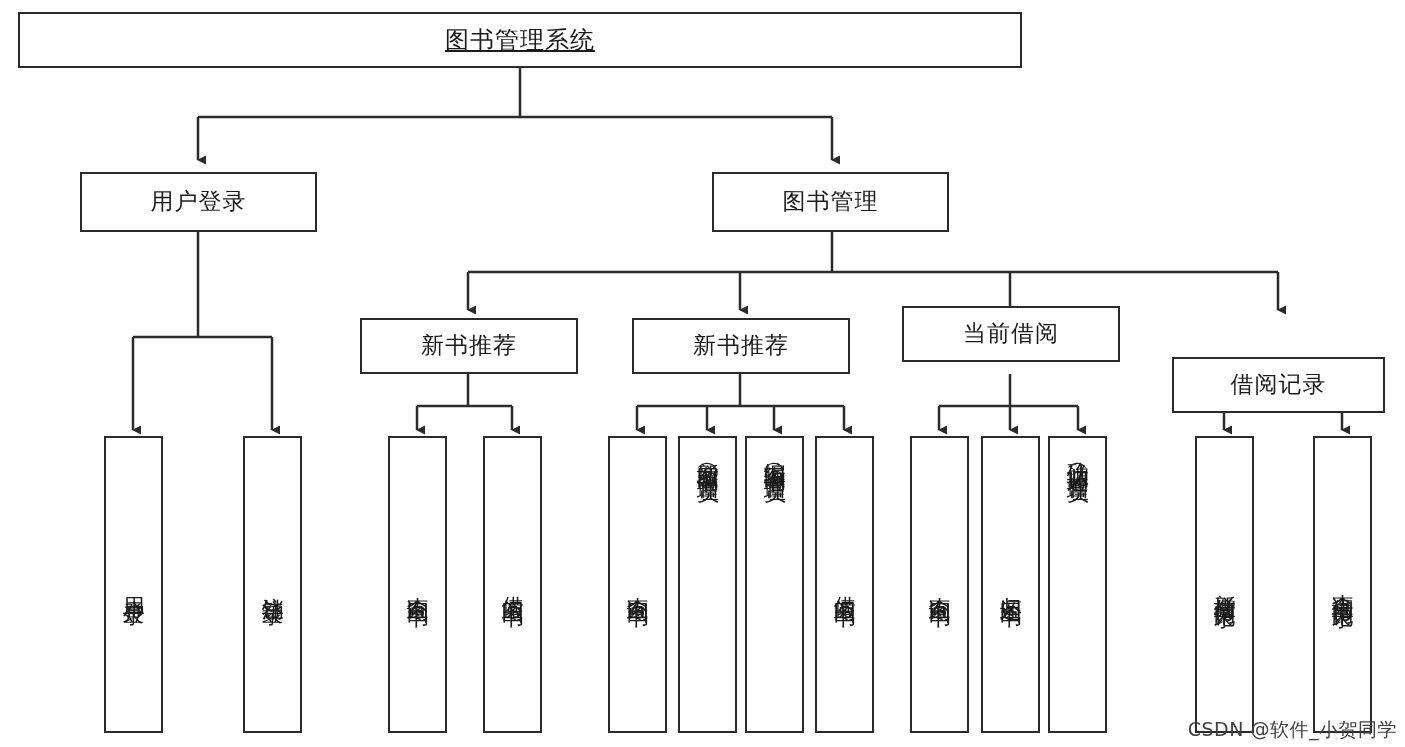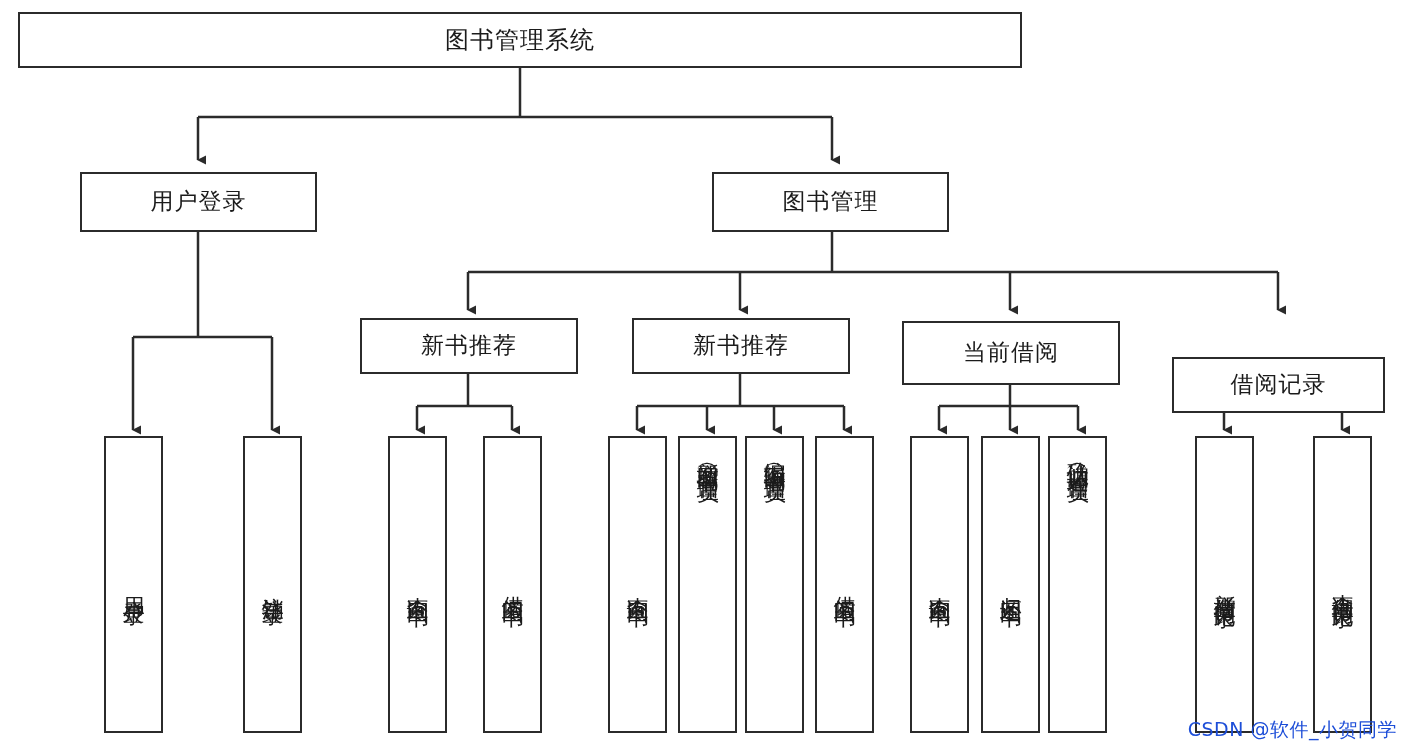--- a/index.html
+++ b/index.html
@@ -41,20 +41,21 @@
     line-height: 1.18;
     white-space: nowrap;
   }
   
   .node.h .label {
     font-size: 23px;
     letter-spacing: 1px;
   }
   #node-root .label {
     font-size: 24px;
+    text-decoration: underline;
   }
   
   .node.v {
     align-items: flex-start;
     justify-content: center;
     padding-top: 6px;
   }
   .node.v .label {
     writing-mode: vertical-rl;
     text-orientation: upright;
@@ -65,21 +66,21 @@
   }
   .node.v.mid {
     align-items: center;
     padding-top: 0;
   }
   #watermark {
     position: absolute;
     right: 8px;
     bottom: 4px;
     font-size: 19px;
-    color: #1d4ed8;
+    color: #404040;
     letter-spacing: 0.5px;
     white-space: nowrap;
     pointer-events: none;
   }
 </style>
 </head>
 <body>
 
 <div id="canvas">
 
@@ -143,21 +144,21 @@
   <div class="node h" style="left:712px; top:172px; width:237px; height:60px;">
     <span class="label">图书管理</span>
   </div>
 
   <div class="node h" style="left:360px; top:318px; width:218px; height:56px;">
     <span class="label">新书推荐</span>
   </div>
   <div class="node h" style="left:632px; top:318px; width:218px; height:56px;">
     <span class="label">新书推荐</span>
   </div>
-  <div class="node h" style="left:902px; top:321px; width:218px; height:64px;">
+  <div class="node h" style="left:902px; top:306px; width:218px; height:56px;">
     <span class="label">当前借阅</span>
   </div>
   <div class="node h" style="left:1172px; top:318px; width:213px; height:56px;margin-top:39px;">
     <span class="label">借阅记录</span>
   </div>
 
   <div class="node v mid" style="left:104px; top:436px; width:59px; height:297px;">
     <span class="label">用户登录</span>
   </div>
   <div class="node v mid" style="left:243px; top:436px; width:59px; height:297px;">

